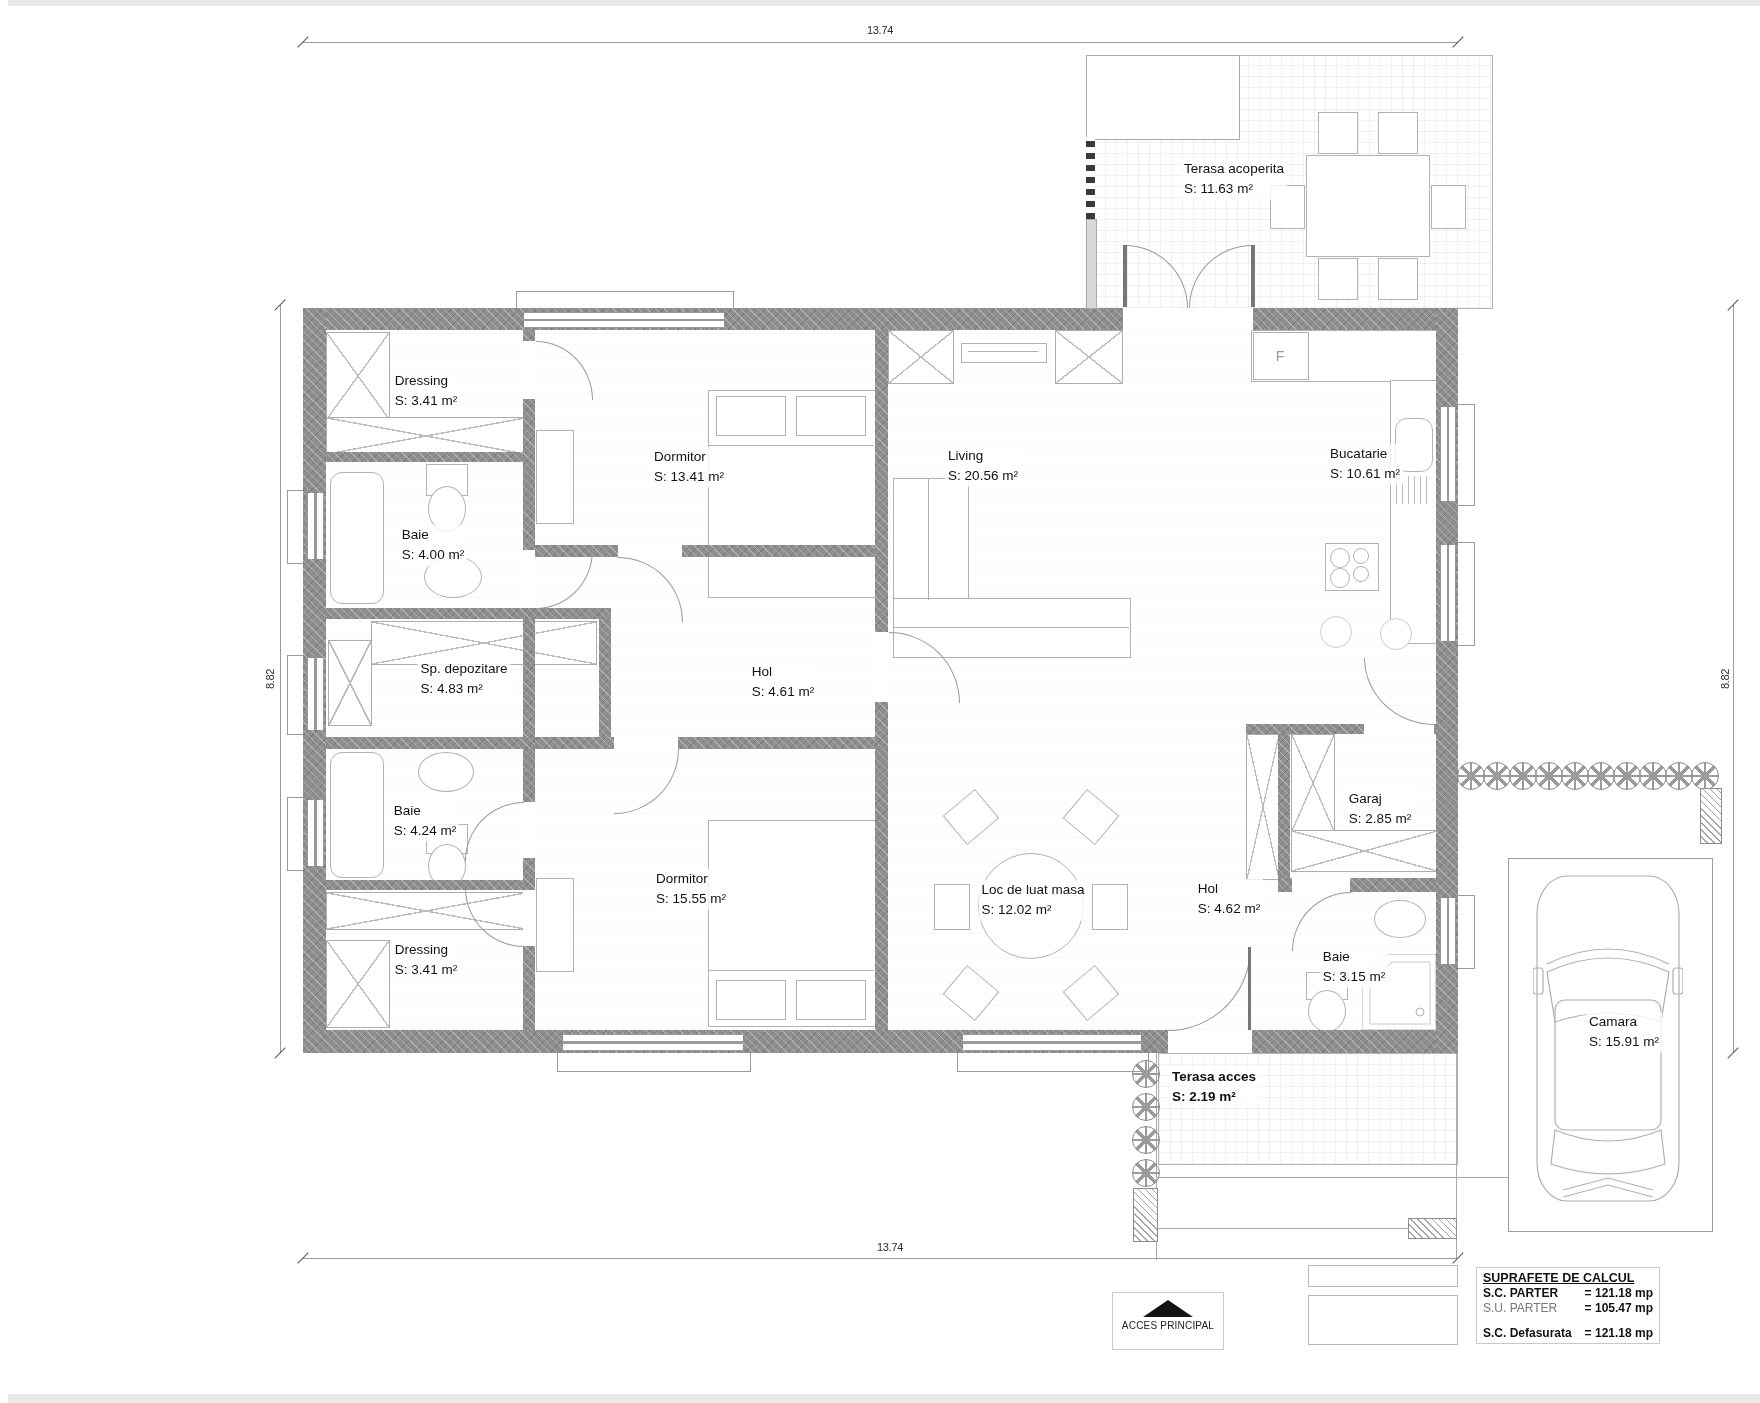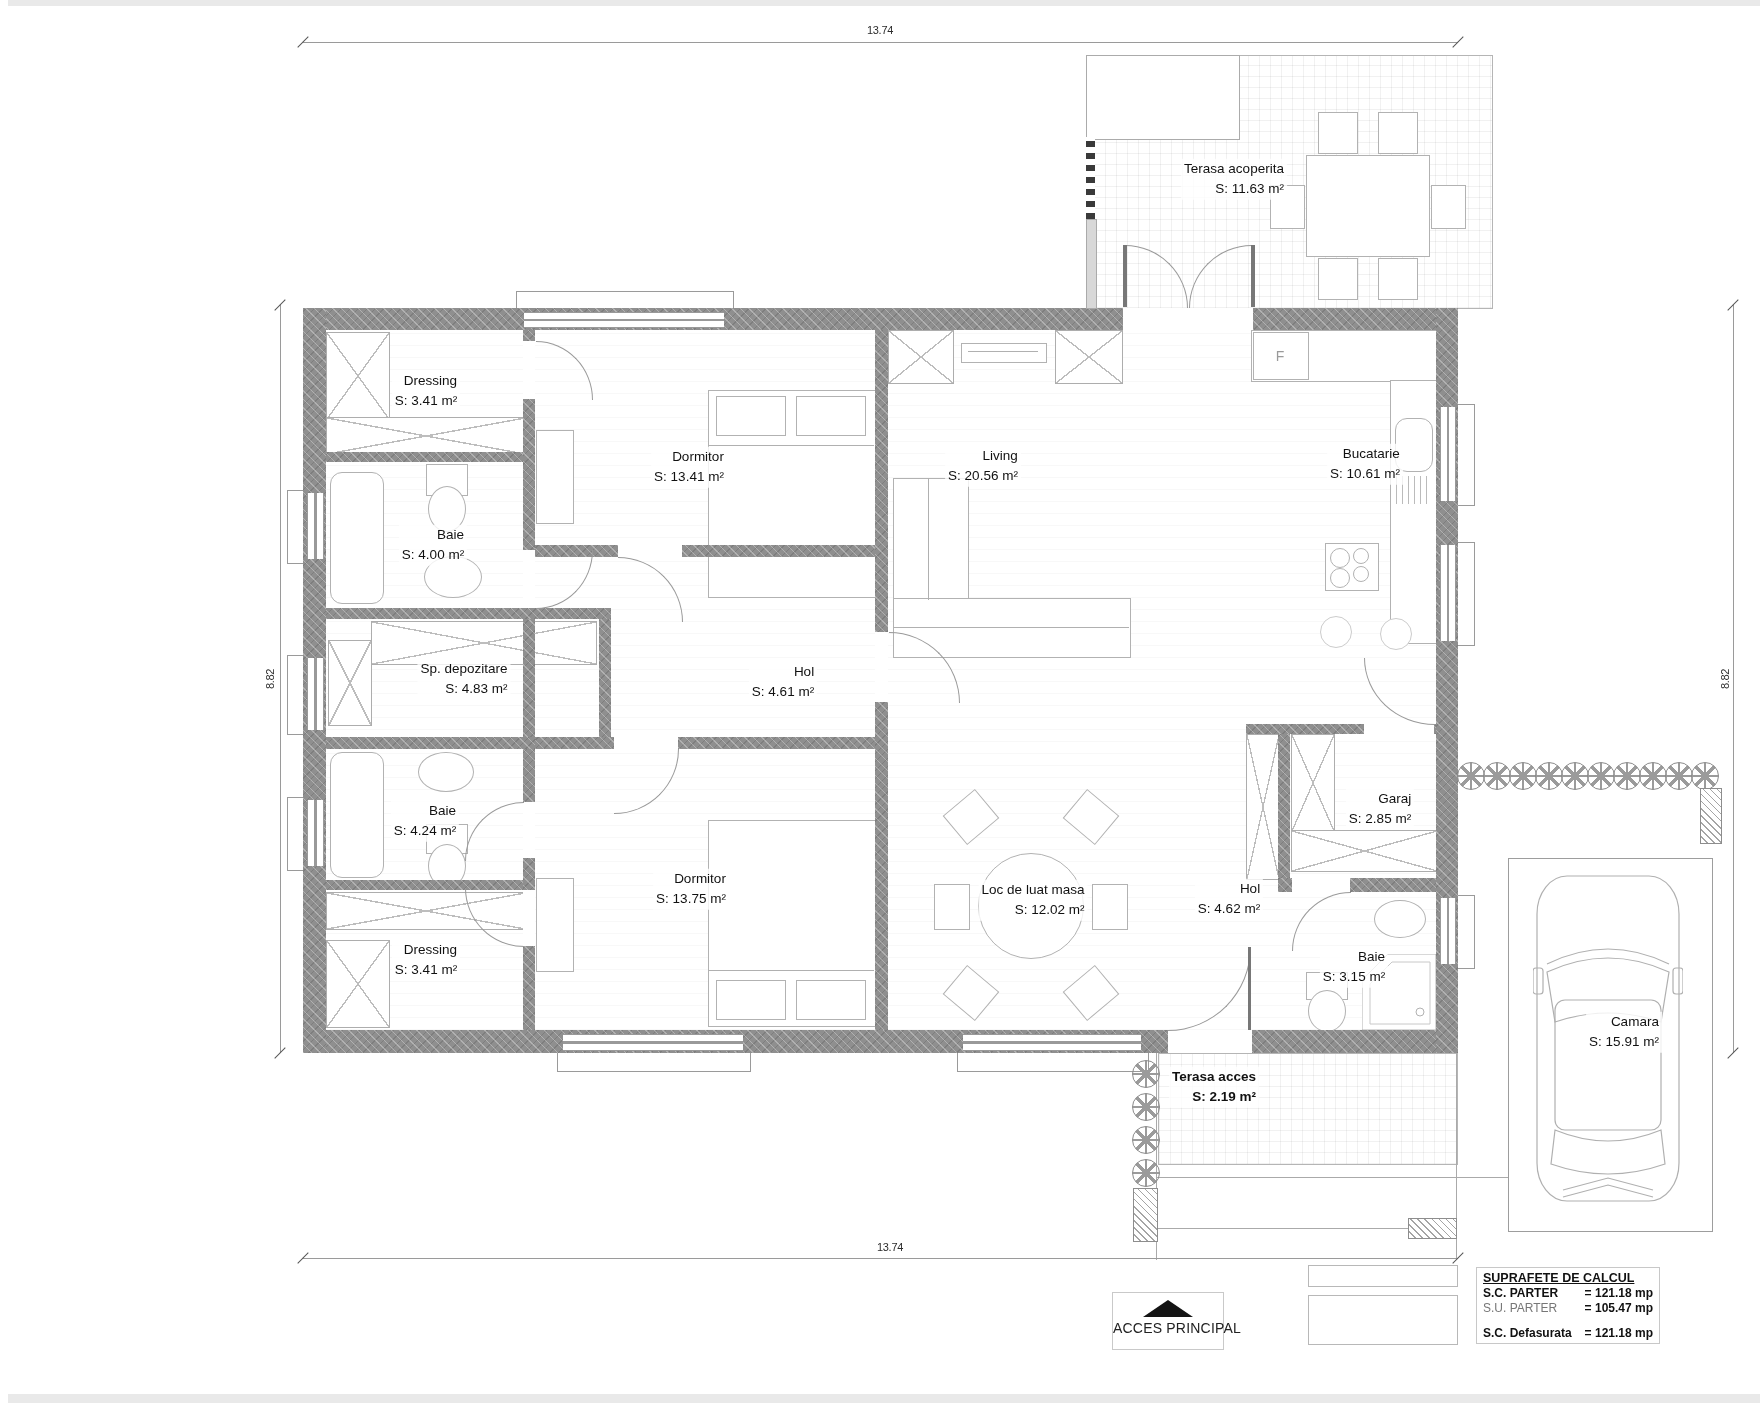--- a/index.html
+++ b/index.html
@@ -37,21 +37,21 @@
   .arc.tl{border-top-width:1px;border-left-width:1px;border-top-left-radius:100%;}
   .arc.br{border-bottom-width:1px;border-right-width:1px;border-bottom-right-radius:100%;}
   .arc.bl{border-bottom-width:1px;border-left-width:1px;border-bottom-left-radius:100%;}
   .leaf{position:absolute;background:#777;z-index:4;}
   
   .dimline{position:absolute;background:#9a9a9a;z-index:5;}
   .tick{position:absolute;width:15px;height:1px;background:#555;transform:translate(-50%,-50%) rotate(-45deg);z-index:5;}
   .dimlabel{position:absolute;font-size:11px;letter-spacing:-.3px;color:#2c2c2c;transform:translate(-50%,-50%);background:#fff;padding:0 3px;z-index:5;white-space:nowrap;}
   .dimlabel.vert{transform:translate(-50%,-50%) rotate(-90deg);}
   
-  .rlabel{position:absolute;transform:translate(-50%,-50%);text-align:right;font-size:13.5px;line-height:1.5;color:#111;z-index:6;white-space:nowrap;background:rgba(255,255,255,.8);padding:0 3px;}
+  .rlabel{position:absolute;transform:translate(-50%,-50%);text-align:left;font-size:13.5px;line-height:1.5;color:#111;z-index:6;white-space:nowrap;background:rgba(255,255,255,.8);padding:0 3px;}
   .rlabel span{display:block;}
   .flabel{position:absolute;font-size:14px;color:#9a9a9a;z-index:6;transform:translate(-50%,-50%);}
   
   .tree{position:absolute;width:26px;height:26px;border:1px solid #8a8a8a;border-radius:50%;z-index:2;background-image:
     linear-gradient(45deg,transparent 46%,#9b9b9b 46% 54%,transparent 54%),
     linear-gradient(-45deg,transparent 46%,#9b9b9b 46% 54%,transparent 54%),
     linear-gradient(0deg,transparent 46%,#9b9b9b 46% 54%,transparent 54%),
     linear-gradient(90deg,transparent 46%,#9b9b9b 46% 54%,transparent 54%);}
   .post{position:absolute;border:1px solid #8d8d8d;background:repeating-linear-gradient(45deg,#fff 0 4px,#a5a5a5 4px 5px);z-index:2;}
   .stripedwall{position:absolute;background:repeating-linear-gradient(0deg,#3a3a3a 0 6px,#fff 6px 12px);z-index:2;}
@@ -60,21 +60,21 @@
     font-size:12px;padding:3px 6px;box-sizing:border-box;color:#111;}
   #legend .lt{font-weight:bold;text-decoration:underline;font-size:12.5px;margin-bottom:1px;}
   #legend .row{display:flex;justify-content:space-between;line-height:1.25;}
   #legend .row.muted .ll{color:#777;font-weight:normal;}
   #legend .ll{font-weight:bold;}
   #legend .lv{font-weight:bold;}
   #legend .spacer{height:10px;}
   
   #access{position:absolute;left:1104px;top:1292px;width:110px;height:56px;border:1px solid #c9c9c9;background:#fff;z-index:7;text-align:center;}
   #access .tri{width:0;height:0;border-left:25px solid transparent;border-right:25px solid transparent;border-bottom:17px solid #141414;margin:7px auto 3px auto;}
-  #access .al{font-size:14px;letter-spacing:.2px;color:#222;white-space:nowrap;}
+  #access .al{font-size:10px;letter-spacing:.2px;color:#222;white-space:nowrap;}
   svg{position:absolute;z-index:1;}
 </style>
 </head>
 <body>
 
 <div id="stage">
 
   <div class="bar" style="top:0;height:6px;"></div>
   <div class="bar" style="top:1394px;height:9px;"></div>
 
@@ -311,21 +311,21 @@
   <div class="rlabel" style="left:681px;top:467px;">
       <span>Dormitor</span>
       <span>S: 13.41 m²</span>
     </div>
   <div class="rlabel" style="left:775px;top:682px;">
       <span>Hol</span>
       <span>S: 4.61 m²</span>
     </div>
   <div class="rlabel" style="left:683px;top:889px;">
       <span>Dormitor</span>
-      <span>S: 13.75 m²</span>
+      <span>S: 15.55 m²</span>
     </div>
   <div class="rlabel" style="left:975px;top:466px;">
       <span>Living</span>
       <span>S: 20.56 m²</span>
     </div>
   <div class="rlabel" style="left:1357px;top:464px;">
       <span>Bucatarie</span>
       <span>S: 10.61 m²</span>
     </div>
   <div class="rlabel" style="left:1372px;top:809px;">

